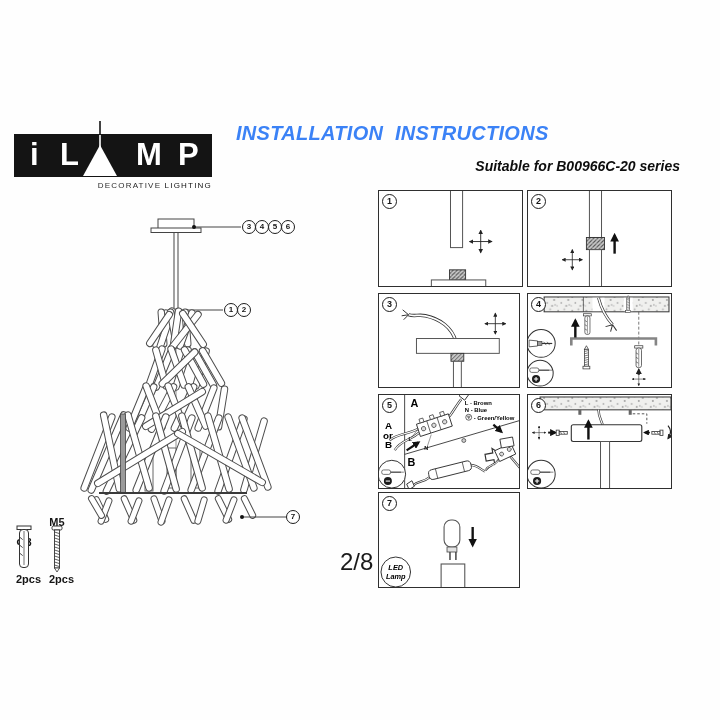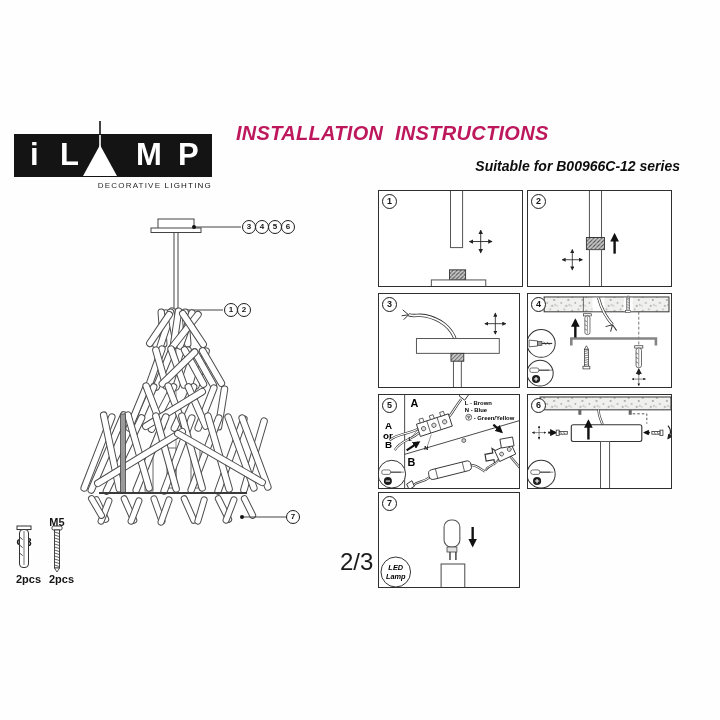--- a/index.html
+++ b/index.html
@@ -7,21 +7,21 @@
         font-family:"Liberation Sans",sans-serif;color:#151515;}
   .abs{position:absolute;}
 
   
   .logo-box{position:absolute;left:14px;top:134px;width:198px;height:43px;background:#141414;}
   .logo-letter{position:absolute;top:4px;font:bold 31px/34px "Liberation Sans",sans-serif;color:#fff;letter-spacing:1px;}
   .tagline{position:absolute;left:14px;top:181px;width:198px;text-align:right;font-size:8px;letter-spacing:1.2px;color:#2b2b2b;}
   .tagline b{font-weight:normal;color:#111;}
 
   .title{position:absolute;left:236px;top:122px;font:bold italic 20px "Liberation Sans",sans-serif;
-         font-style:italic;letter-spacing:.3px;white-space:pre;color:#be185d;}
+         font-style:italic;letter-spacing:.3px;white-space:pre;color:#3b82f6;}
   .subtitle{position:absolute;left:370px;top:158px;width:310px;text-align:right;
             font:bold italic 14px "Liberation Sans",sans-serif;font-style:italic;color:#0d0d0d;}
 
   
   .panel{position:absolute;background:#fff;border:1.6px solid #2f2f2f;box-sizing:border-box;}
   .panel svg{position:absolute;left:0;top:0;width:100%;height:100%;}
   .pnum{position:absolute;left:3px;top:3px;width:13px;height:13px;border:1.3px solid #1d1d1d;border-radius:50%;
         font:bold 9px/13px "Liberation Sans",sans-serif;text-align:center;background:#fff;z-index:2;}
 
   
@@ -119,21 +119,21 @@
     <span class="logo-letter" style="left:164px">P</span>
     <svg class="abs" style="left:66px;top:-13px;width:40px;height:57px;overflow:visible" viewBox="0 0 40 57">
       <line x1="20" y1="0" x2="20" y2="14" stroke="#141414" stroke-width="1.6"></line>
       <line x1="20" y1="14" x2="20" y2="27" stroke="#ffffff" stroke-width="1.6"></line>
       <polygon points="20,24 3,55 37,55" fill="#ffffff"></polygon>
     </svg>
   </div>
   <div class="tagline"><span>DECORATIVE </span><b>LIGHTING</b></div>
 
   <div class="title">INSTALLATION  INSTRUCTIONS</div>
-  <div class="subtitle">Suitable for B00966C-12 series</div>
+  <div class="subtitle">Suitable for B00966C-20 series</div>
 
   <svg class="abs" style="left:55px;top:200px" width="260" height="340" viewBox="0 0 260 340">
     <rect x="103" y="19" width="36" height="10" fill="#fff" stroke="#444" stroke-width="1"></rect>
     <rect x="96" y="28" width="50" height="4.5" fill="#fff" stroke="#444" stroke-width="1"></rect>
     <line x1="139" y1="27" x2="186" y2="27" stroke="#444" stroke-width="1"></line>
     <circle cx="139" cy="27" r="2" fill="#111"></circle>
     <line x1="119" y1="33" x2="119" y2="108" stroke="#555" stroke-width="1.1"></line>
     <line x1="123" y1="33" x2="123" y2="108" stroke="#555" stroke-width="1.1"></line>
     <line x1="121" y1="108" x2="121" y2="292" stroke="#777" stroke-width="0.8"></line>
     <line x1="123" y1="110" x2="168" y2="110" stroke="#444" stroke-width="1"></line>
@@ -408,14 +408,14 @@
       <rect x="69" y="54" width="10" height="5" fill="#e2e2e2" stroke="#555" stroke-width="0.9"></rect>
       <path d="M72,59 v8 M78,59 v8" stroke="#444" stroke-width="1.5" fill="none"></path>
       <line x1="95" y1="34" x2="95" y2="52" stroke="#111" stroke-width="2.4" marker-end="url(#mB)"></line>
       <rect x="63" y="71" width="24" height="24" fill="#fff" stroke="#555" stroke-width="1.1"></rect>
       <circle cx="17" cy="79" r="15" fill="#fff" stroke="#333" stroke-width="1"></circle>
       <text x="17" y="77" text-anchor="middle" font-size="7.5" font-weight="bold" font-style="italic">LED</text>
       <text x="17" y="86" text-anchor="middle" font-size="7.5" font-weight="bold" font-style="italic">Lamp</text>
     </svg>
   </div>
 
-  <div class="page-num">2/3</div>
+  <div class="page-num">2/8</div>
 </div>
 
 </body></html>

